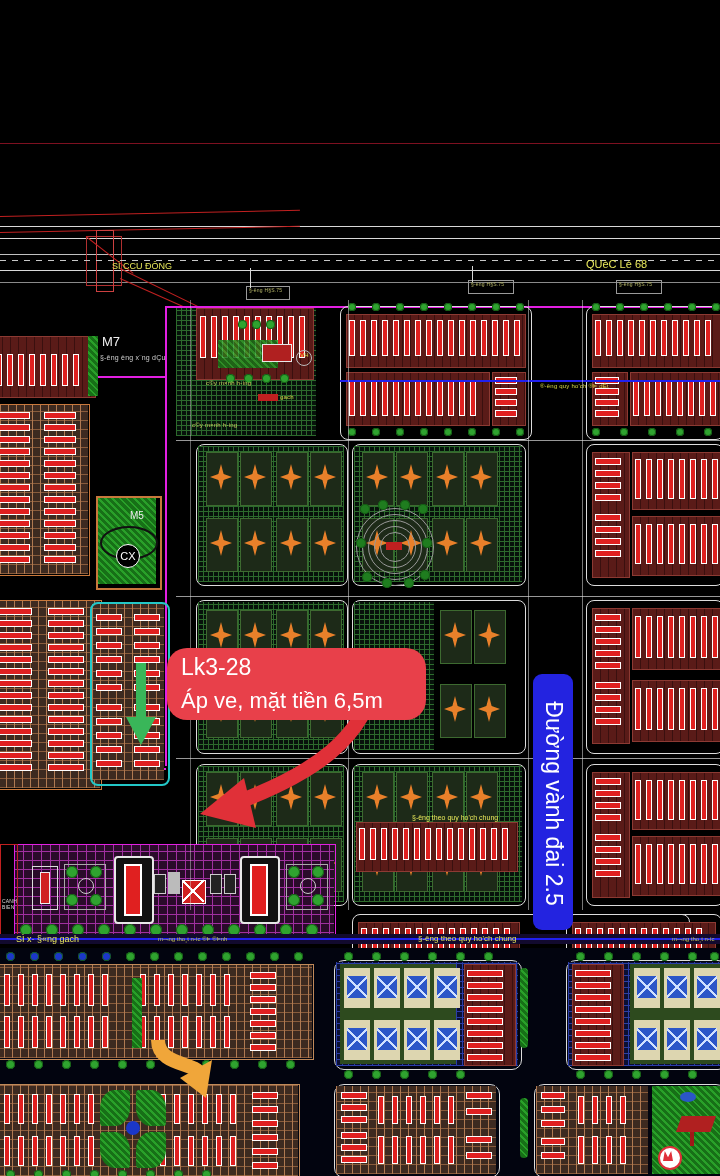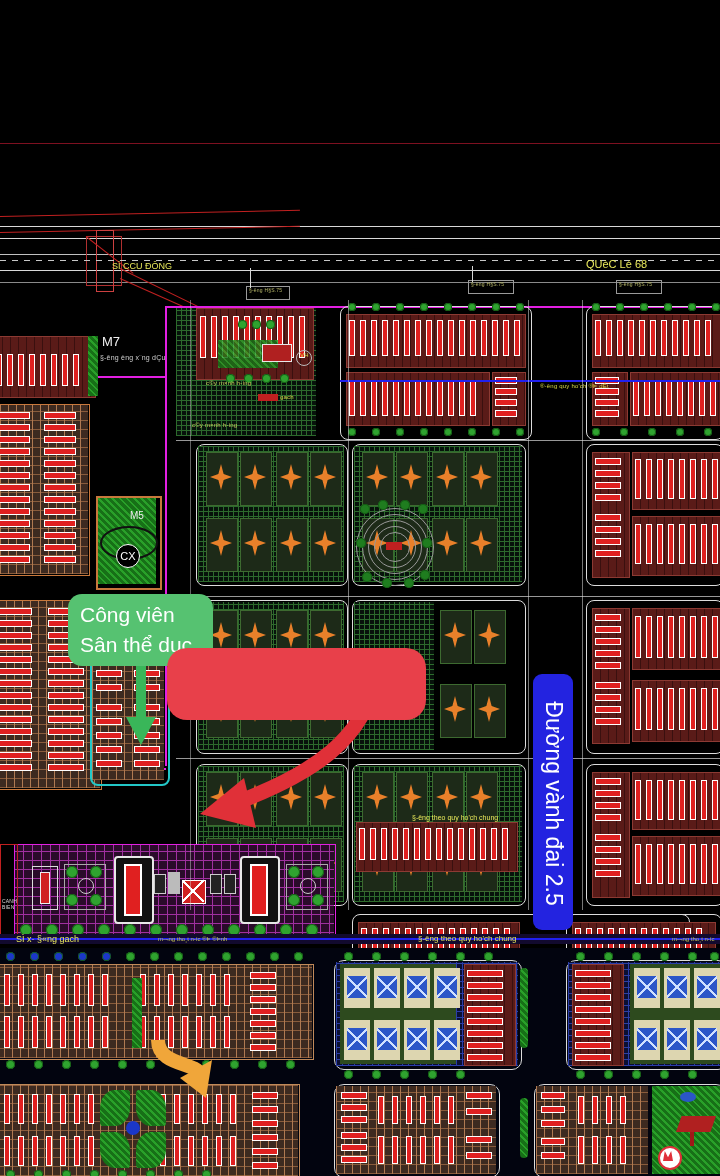--- a/index.html
+++ b/index.html
@@ -1061,30 +1061,28 @@
     <div class="wline" style="left:176px;top:388px;width:544px;opacity:.7;"></div>
     <div class="wline" style="left:176px;top:550px;width:544px;opacity:.7;"></div>
     <div class="wlinev" style="left:348px;top:92px;height:610px;opacity:.55;"></div>
     <div class="wlinev" style="left:528px;top:92px;height:610px;opacity:.55;"></div>
     <div class="wlinev" style="left:582px;top:92px;height:610px;opacity:.55;"></div>
     <div class="wlinev" style="left:190px;top:92px;height:610px;opacity:.45;"></div>
 
     <svg class="arrow-green" viewBox="0 0 38 82">
       <path d="M14 0 h10 v54 h10 L19 82 L4 54 h10 Z" fill="#39b659"></path>
     </svg>
-    <div class="callout cal-green">
-      <span>Công viên</span>
-      <span>Sân thể dục</span>
-    </div>
 
     <svg class="arrow-red" viewBox="0 0 235 165">
       <path d="M222 0 C214 60 160 96 86 124" stroke="#e03038" stroke-width="15" fill="none" stroke-linecap="round"></path>
       <path d="M92 100 L48 136 L104 150 Z" fill="#e03038"></path>
     </svg>
     <div class="callout cal-red">
+      <span class="l1">Lk3-28</span>
+      <span>Áp ve, mặt tiền 6,5m</span>
     </div>
 
     <div class="callout cal-blue">
       <div class="rot">Đường vành đai 2.5</div>
     </div>
 
     <svg class="arrow-orange" viewBox="0 0 64 62">
       <path d="M8 0 C8 26 46 22 50 34" stroke="#f0a63a" stroke-width="14" fill="none" stroke-linecap="round"></path>
       <path d="M62 20 L56 58 L30 38 Z" fill="#f0a63a"></path>
     </svg>

